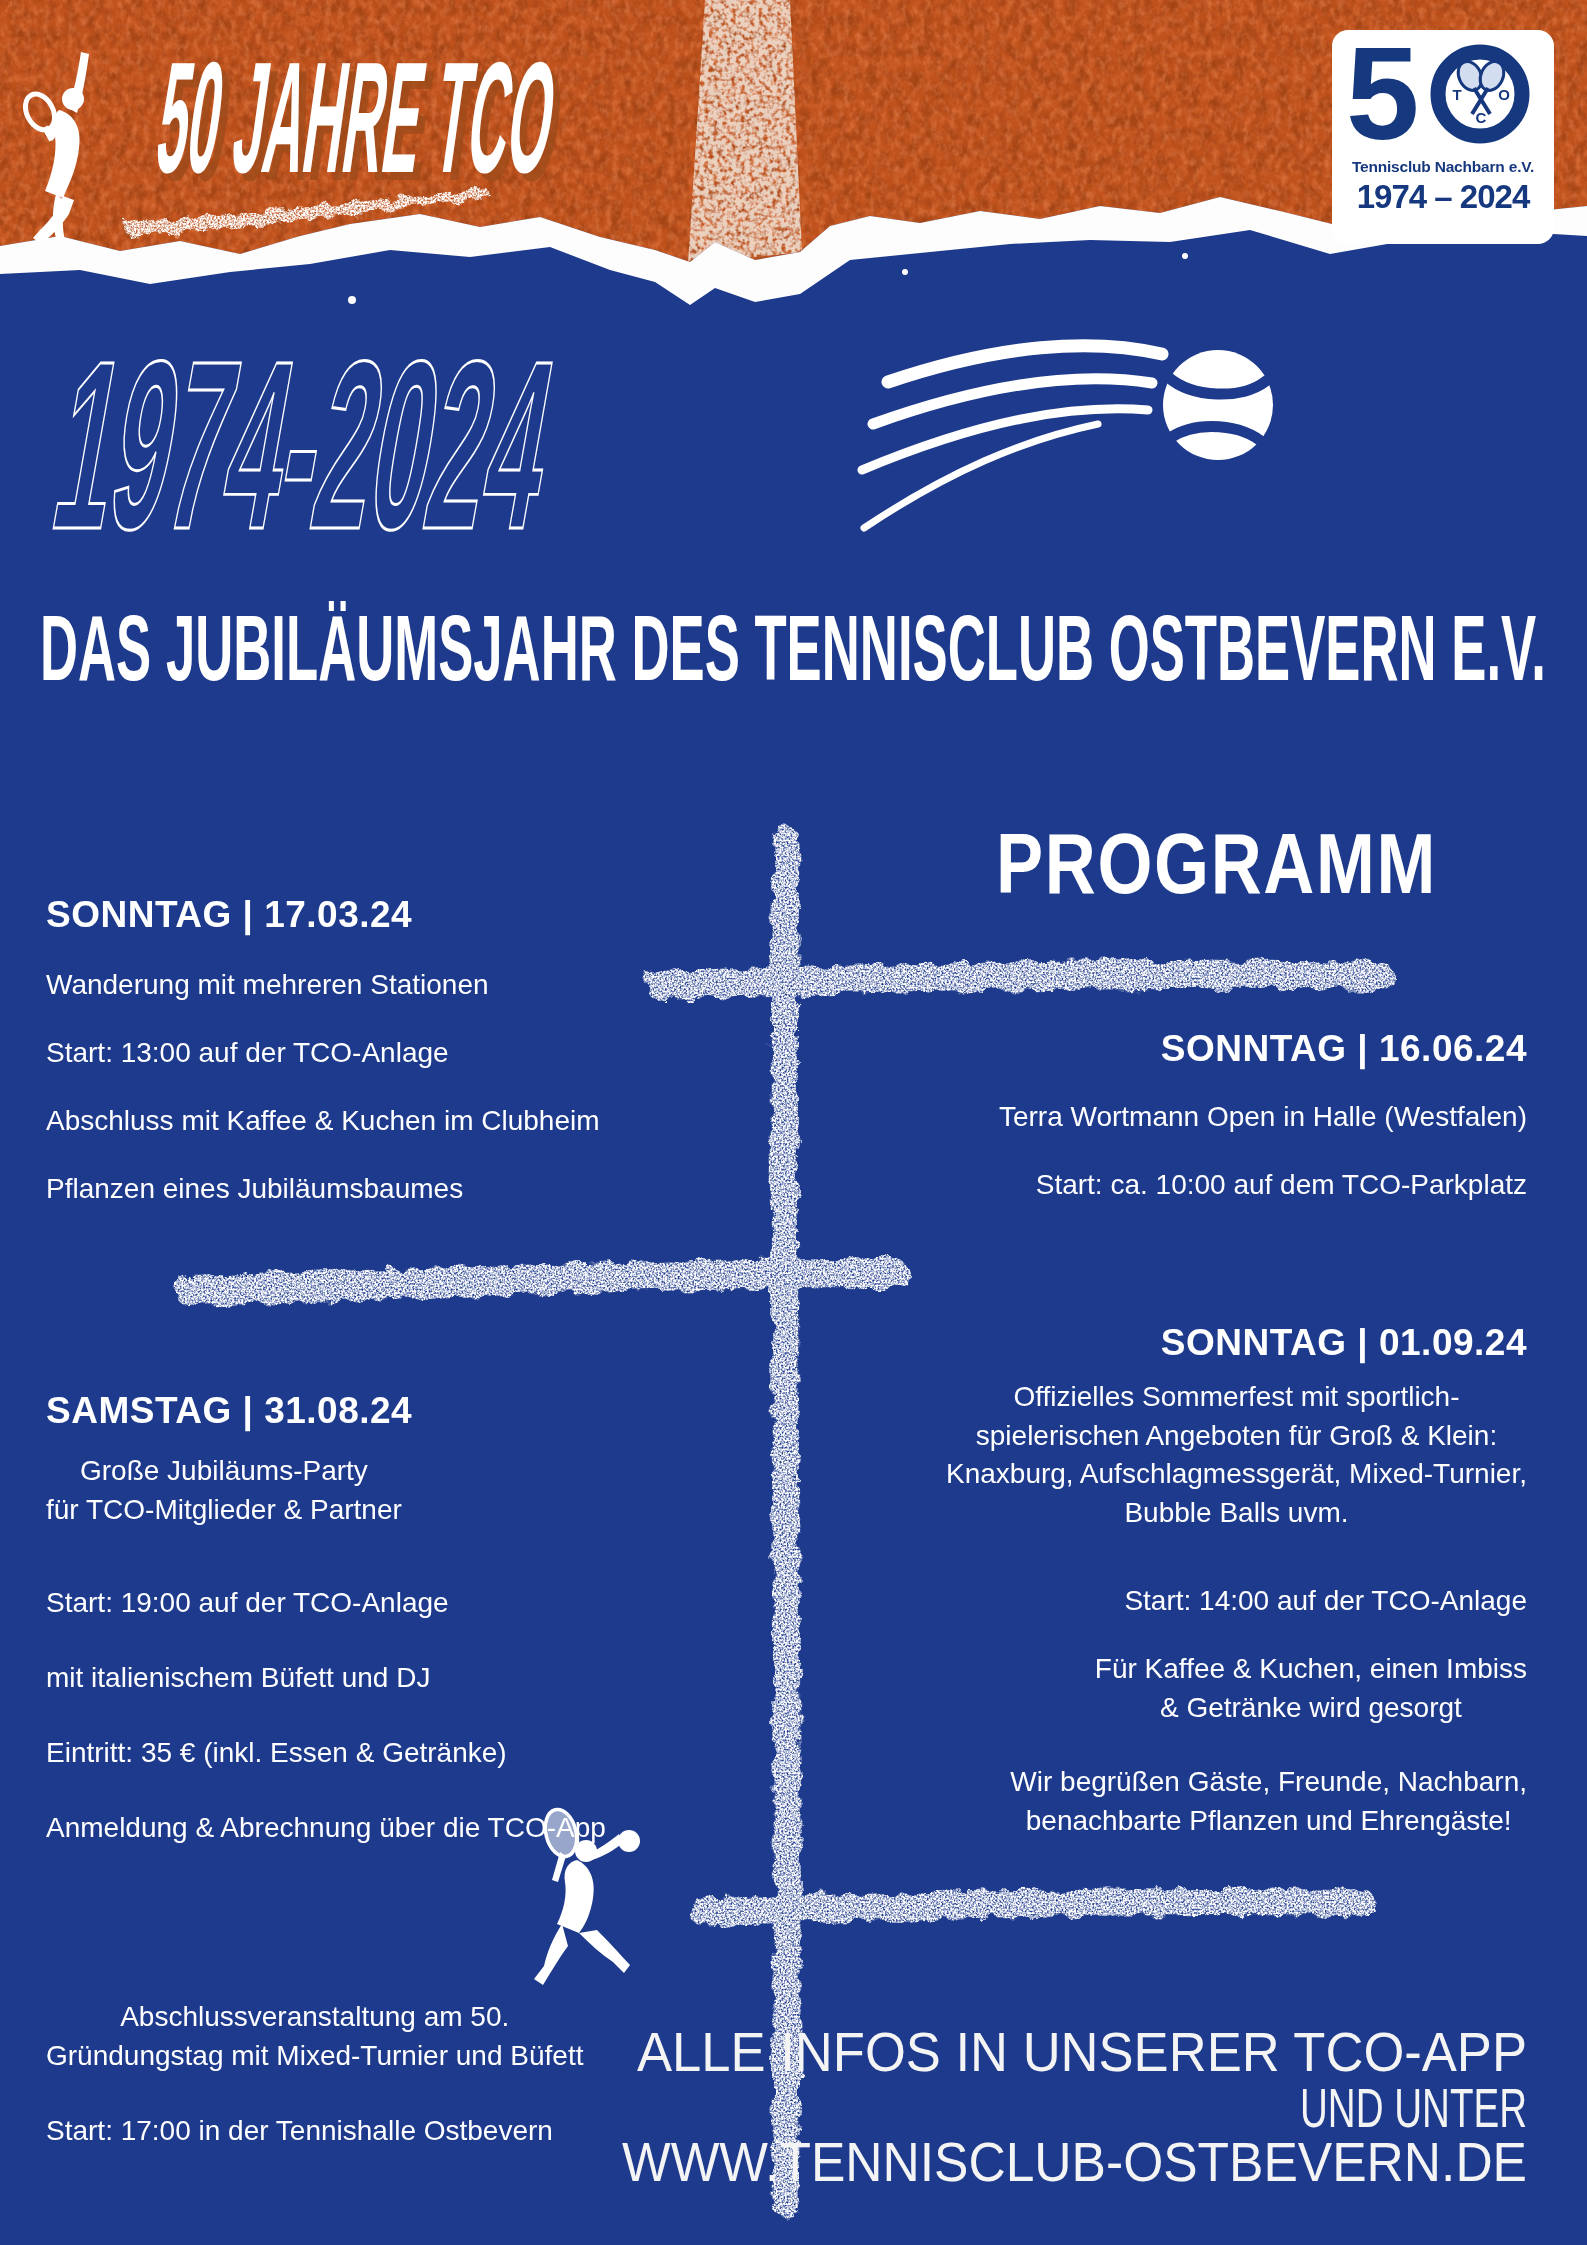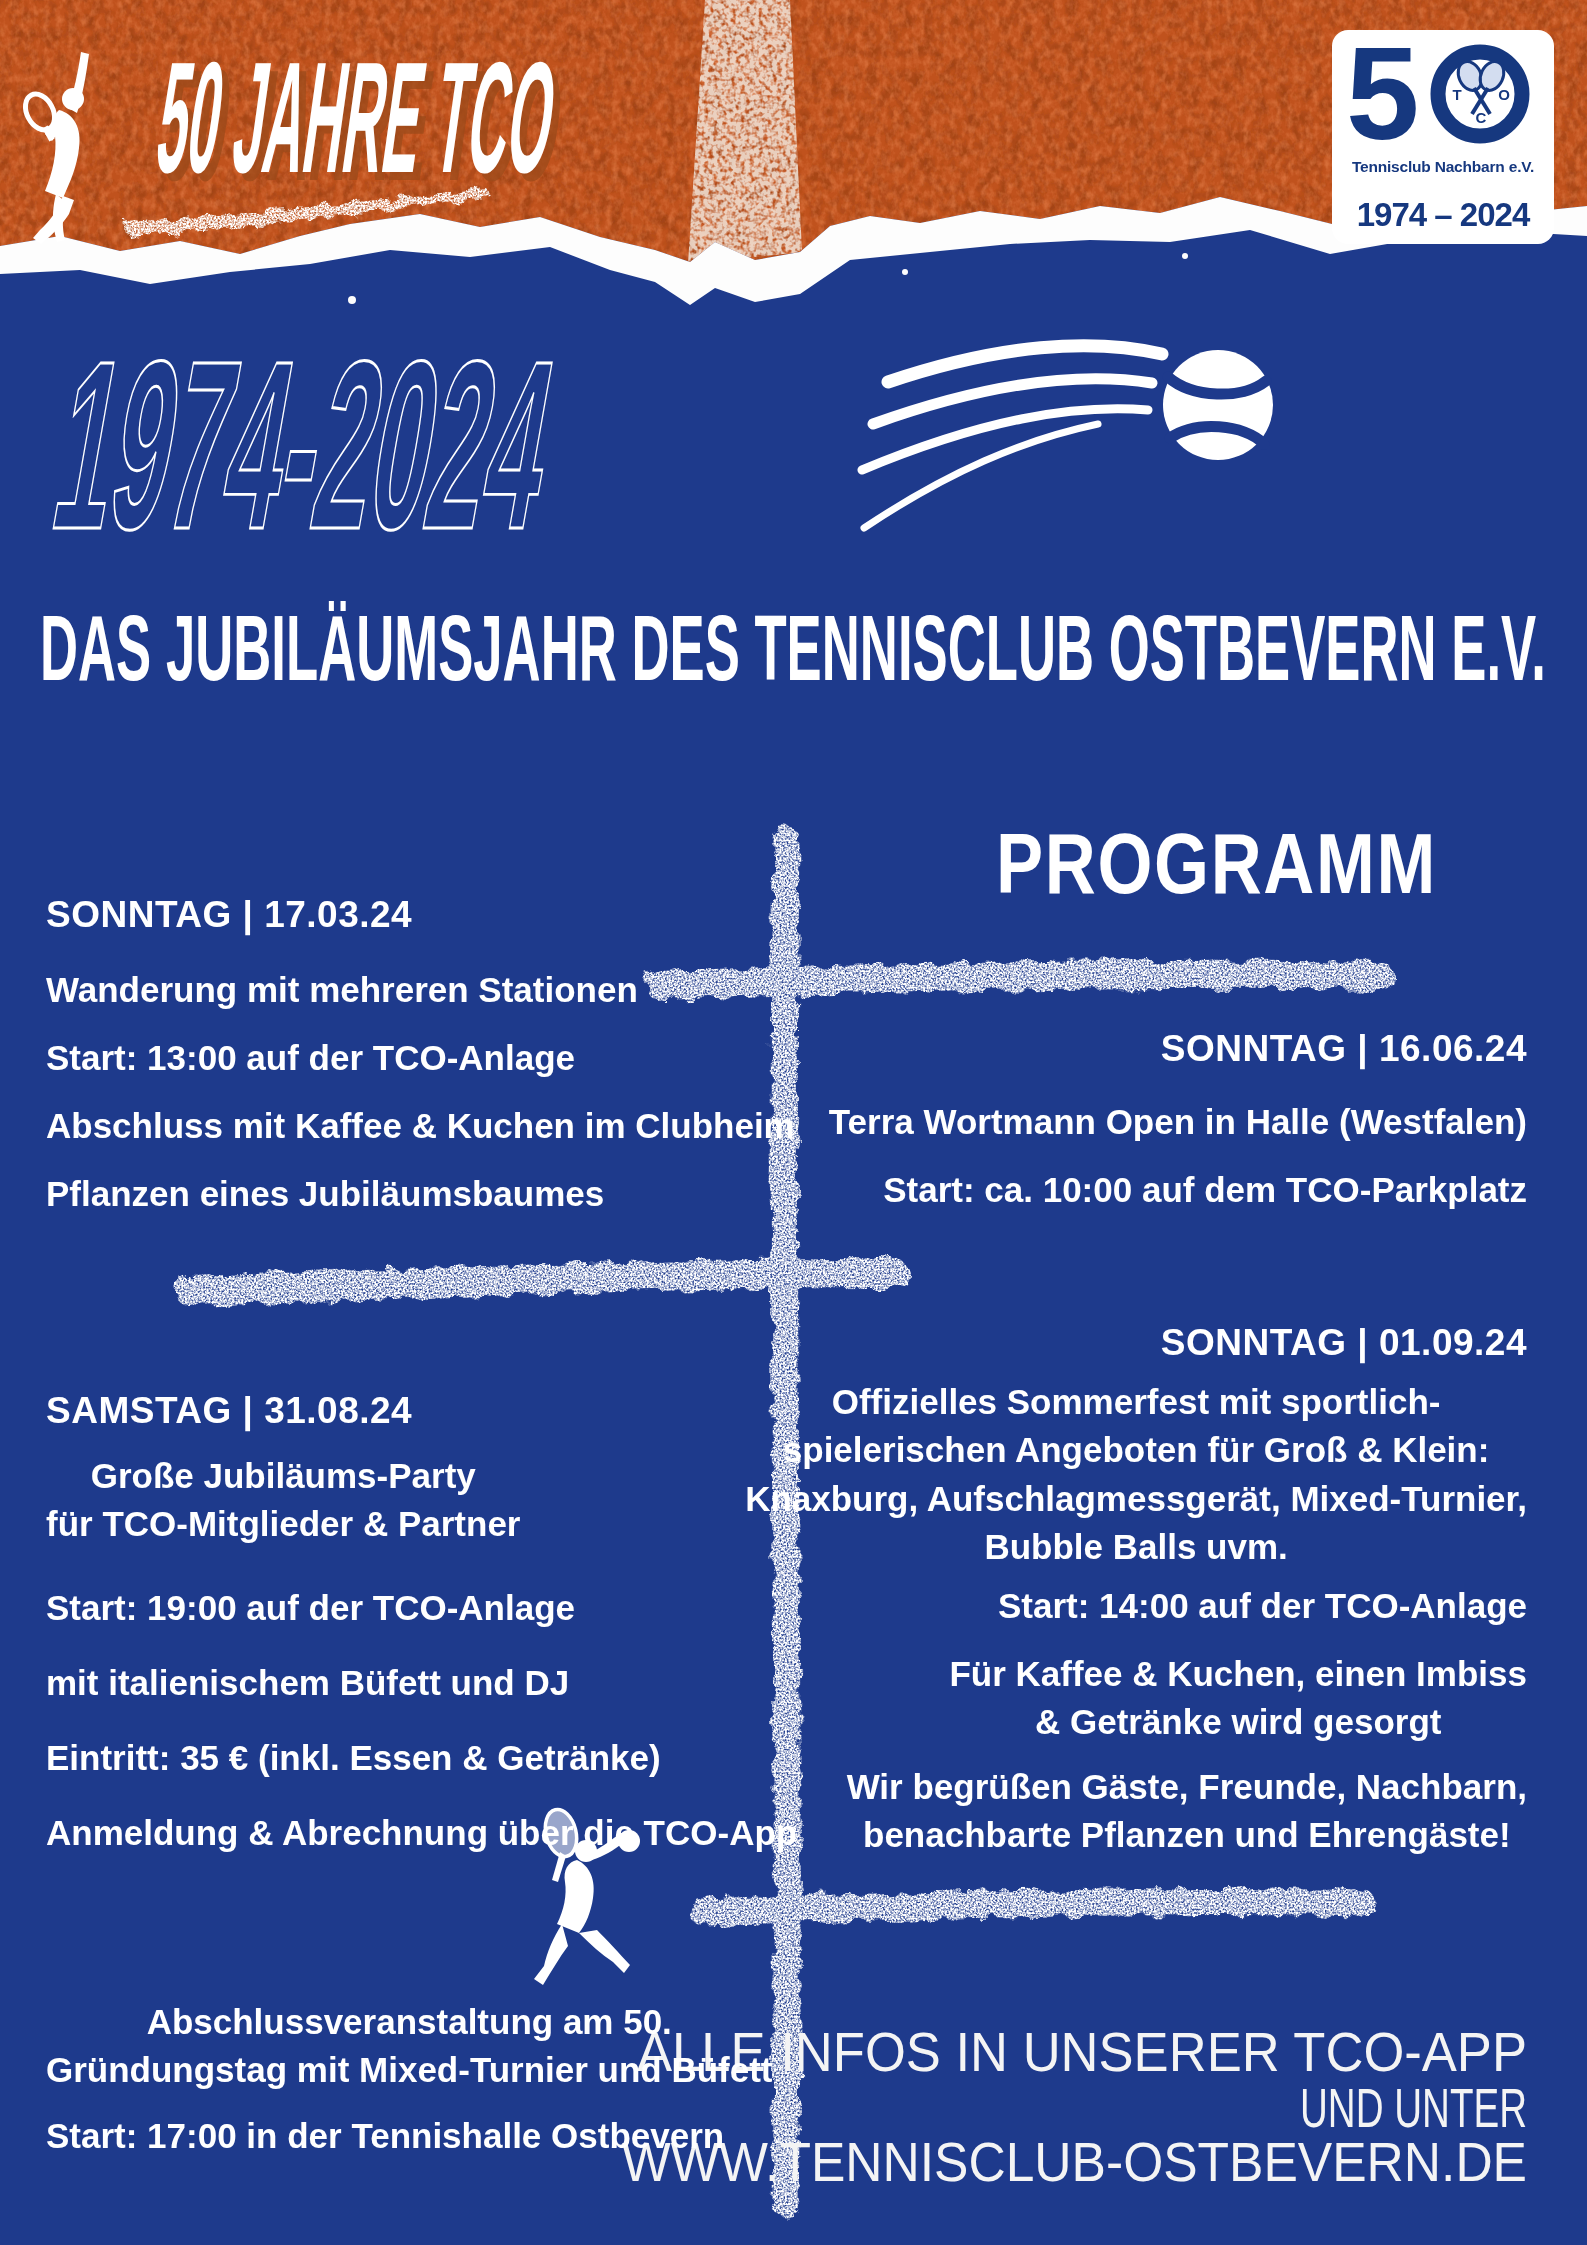--- a/index.html
+++ b/index.html
@@ -9,28 +9,28 @@
   
   text{font-family:"Liberation Sans","DejaVu Sans",sans-serif;}
   .banner-title{font-size:158px;font-weight:800;fill:#ffffff;}
   .banner-title-shadow{font-size:158px;font-weight:800;fill:#9c4a1a;opacity:.75;}
   .years-outline{font-size:240px;font-weight:700;fill:none;stroke:#ffffff;stroke-width:3px;}
   .headline{font-size:93px;font-weight:800;fill:#ffffff;}
   .program{font-size:85px;font-weight:600;fill:#ffffff;letter-spacing:2px;}
   .footer-line{font-size:56px;font-weight:400;fill:#f4f4f4;}
   
   .ev-head{position:absolute;color:#fff;font-size:37px;font-weight:700;letter-spacing:.5px;white-space:pre-line;}
-  .ev-text{position:absolute;color:#fff;font-size:35px;font-weight:700;line-height:1.38;white-space:pre-line;}
+  .ev-text{position:absolute;color:#fff;font-size:28px;font-weight:400;line-height:1.38;white-space:pre-line;}
   .left-col{left:46px;text-align:center;}
   .right-col{right:60px;text-align:center;}
   
   .logo-card{position:absolute;left:1332px;top:30px;width:222px;height:214px;background:#ffffff;
              border-radius:16px;text-align:center;padding-top:6px;box-sizing:border-box;z-index:3;}
   .logo-club{color:#16387f;font-size:15.5px;font-weight:700;letter-spacing:-.2px;margin-top:0px;}
-  .logo-years{color:#16387f;font-size:33px;font-weight:700;letter-spacing:-1px;margin-top:20px;}
+  .logo-years{color:#16387f;font-size:33px;font-weight:700;letter-spacing:-1px;margin-top:2px;}
 </style>
 </head>
 <body>
 
 <div class="poster">
 
   <svg class="layer" width="1587" height="2245" viewBox="0 0 1587 2245">
     <defs>
       <clipPath id="bandClip">
         <path d="M0,0 H1587 V206 L1520,213 1460,201 1400,211 1340,226 1280,211 1220,197 1160,213 1100,206 1040,219 980,211 920,223 870,216 830,226 800,252 755,260 715,242 690,262 655,250 600,237 540,217 480,227 420,214 350,224 300,236 240,254 180,241 120,251 60,236 0,246 Z"></path>

